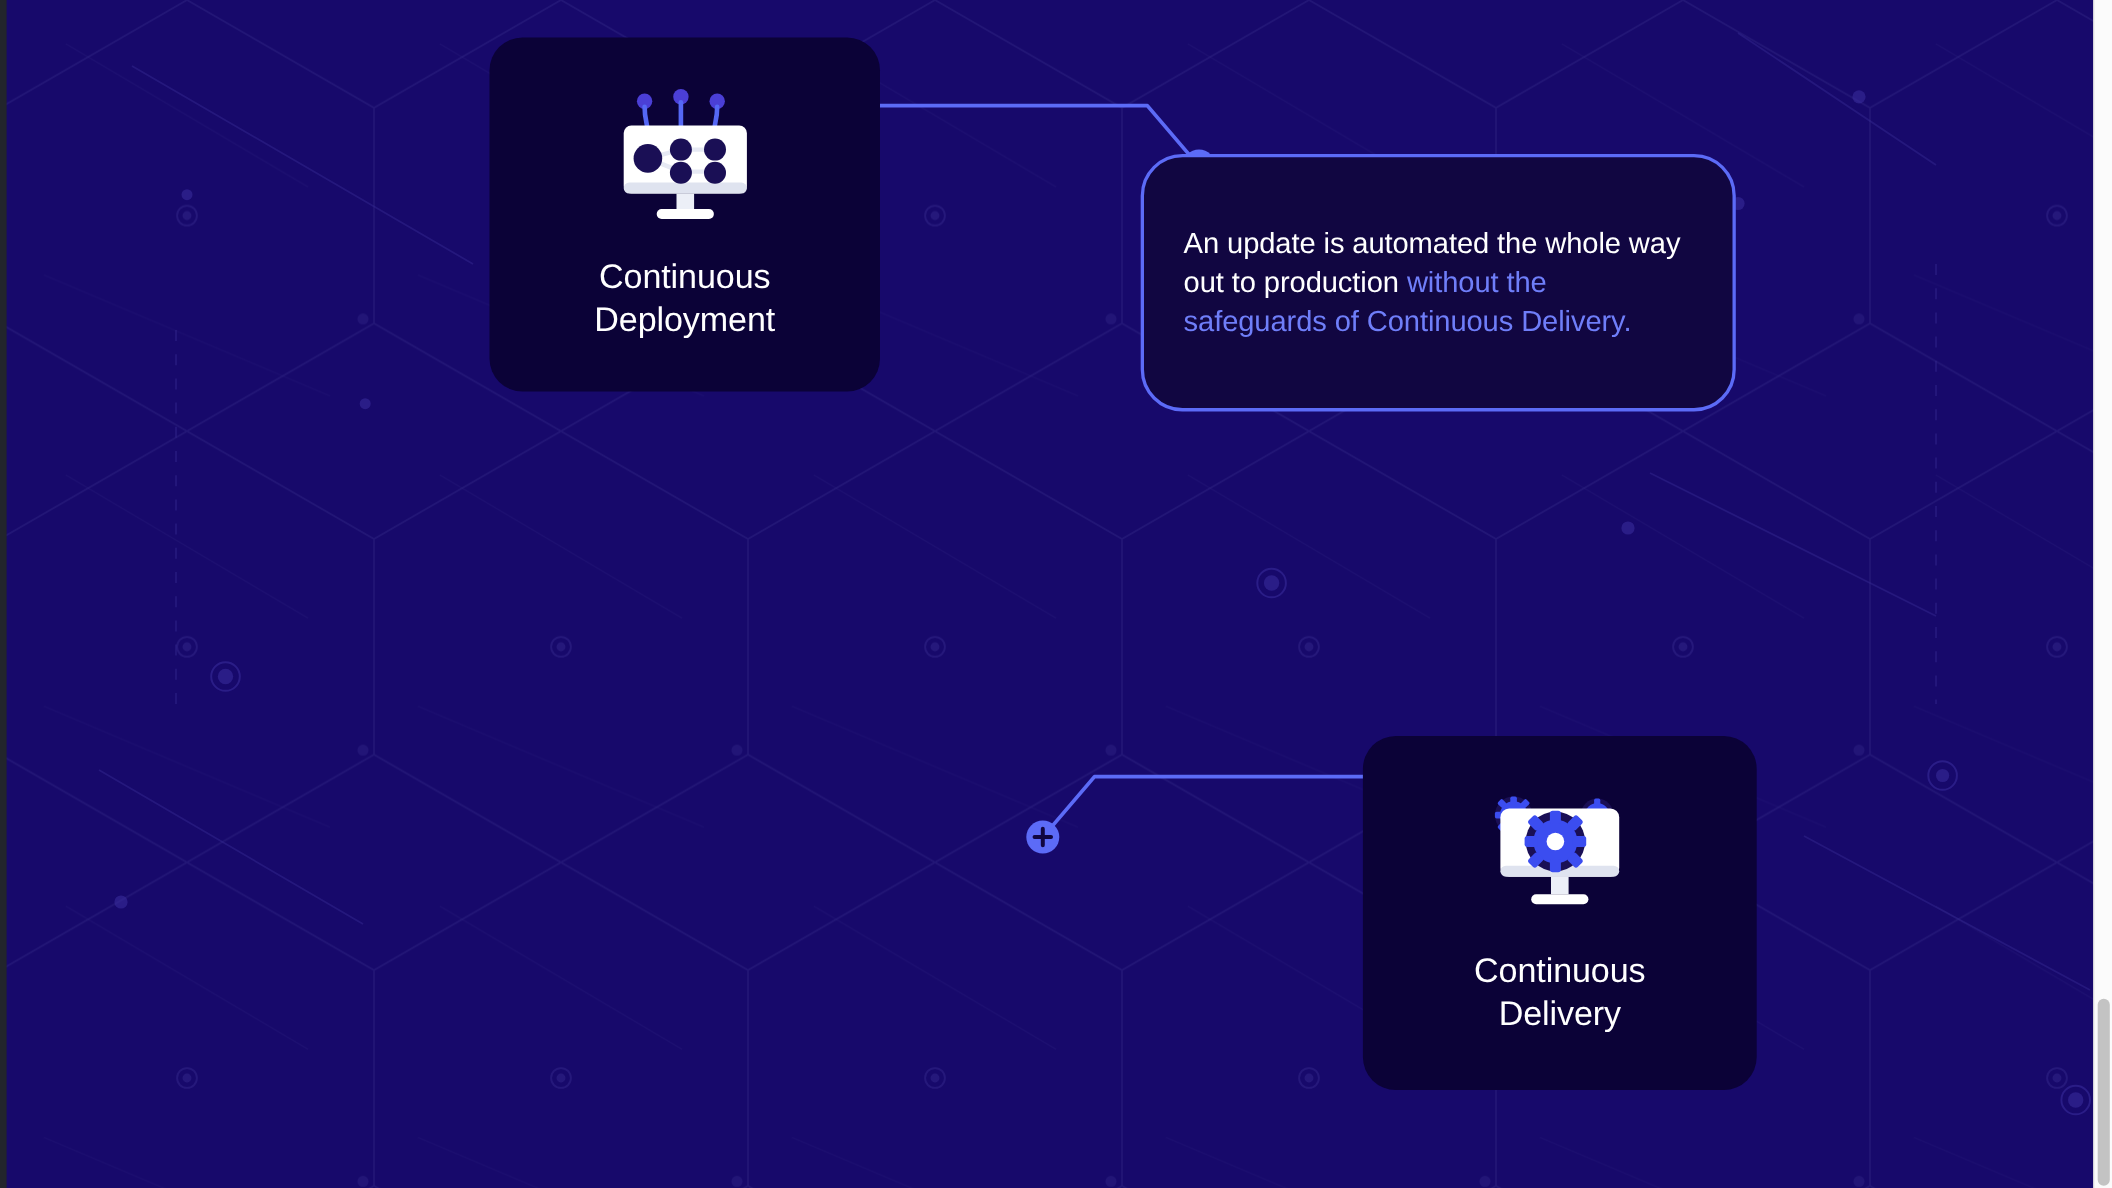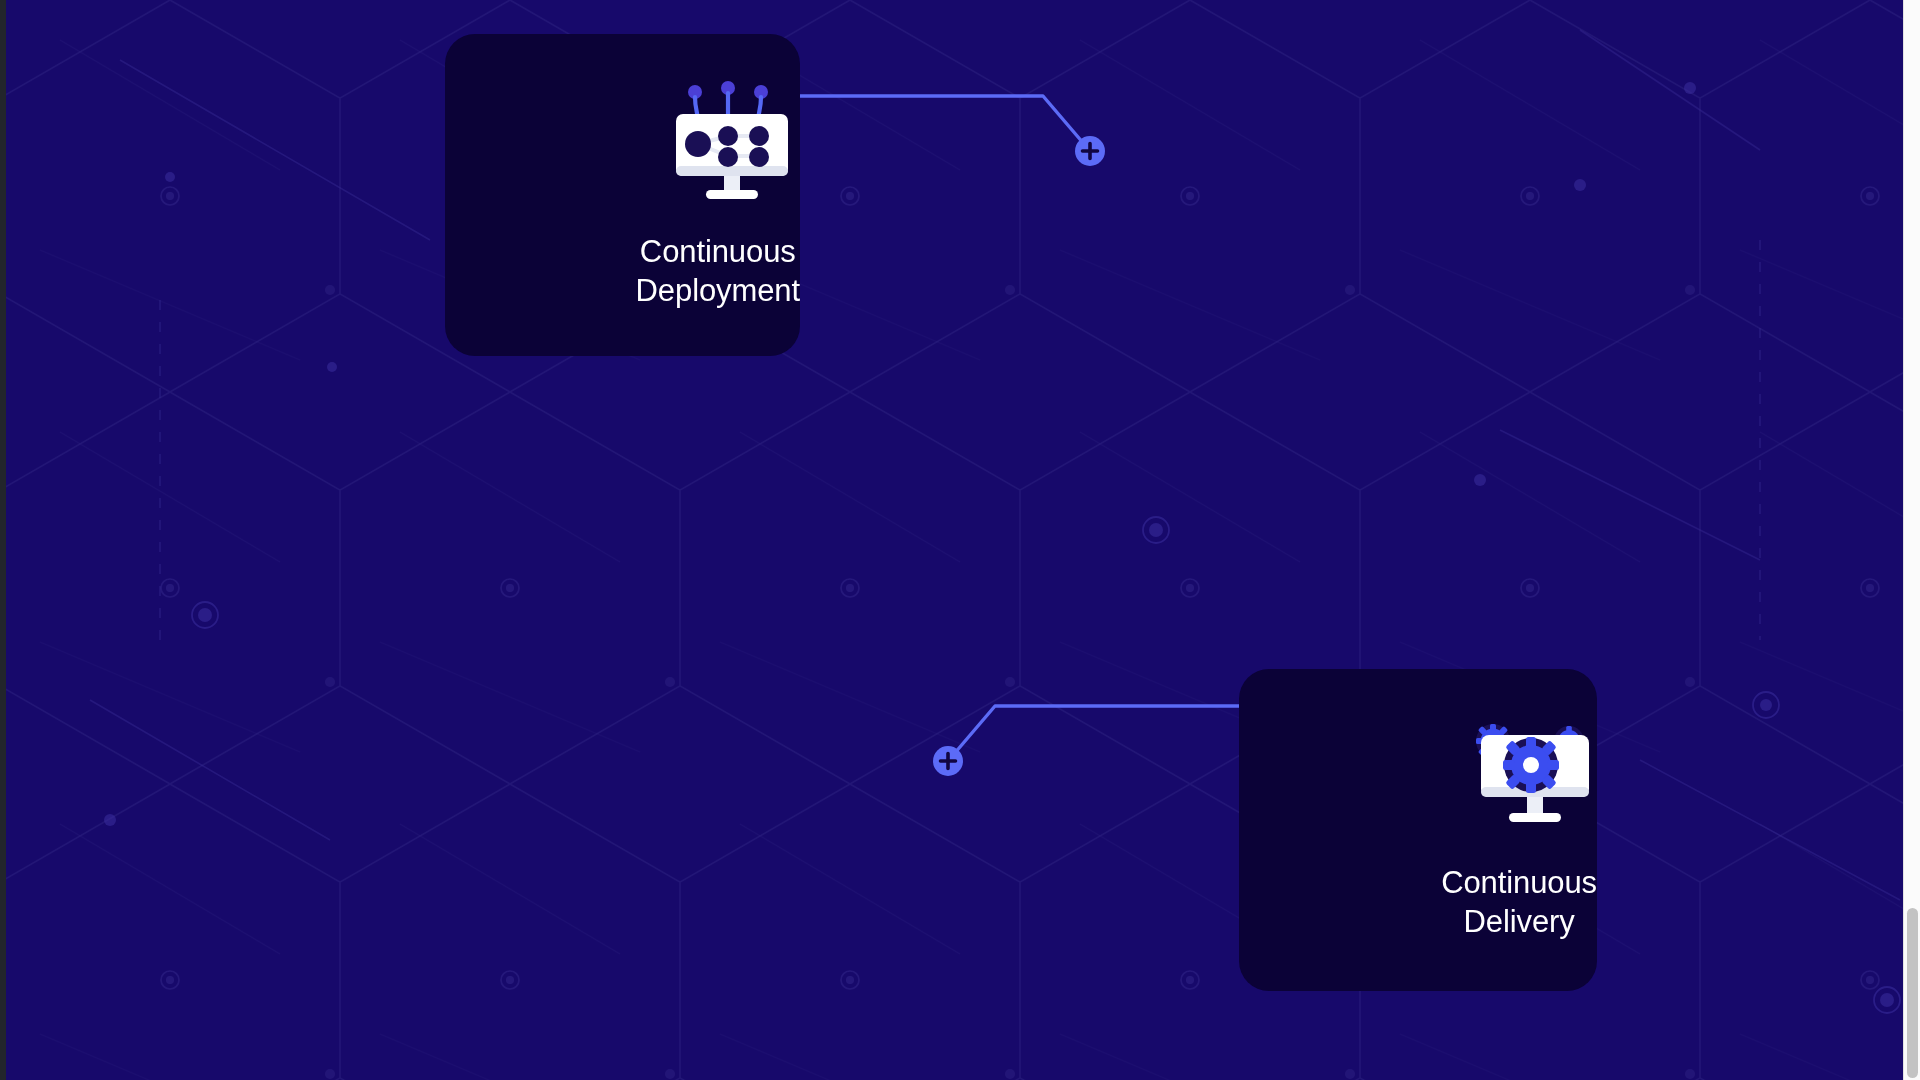--- a/index.html
+++ b/index.html
@@ -53,21 +53,21 @@
     pointer-events: none;
   }
 
   
   .icon-card {
     position: absolute;
     background: #0b0237;
     border-radius: 30px;
     display: flex;
     flex-direction: column;
-    align-items: flex-end;
+    align-items: center;
     justify-content: center;
   }
   #card-deployment { left: 445px; top: 34px;  width: 355px; height: 322px; }
   #card-delivery   { left: 1239px; top: 669px; width: 358px; height: 322px; }
 
   .card-icon { width: 136px; height: 126px; display:block; }
   #card-delivery .card-icon { width: 124px; height: 118px; }
 
   .card-title {
     margin-top: 26px;
@@ -215,20 +215,25 @@
 
       <rect x="60" y="96" width="16" height="14" fill="#eceff7"></rect>
       <rect x="42" y="110" width="52" height="9" rx="4.5" fill="#ffffff"></rect>
     </svg>
     <div class="card-title">
       <div>Continuous</div>
       <div>Deployment</div>
     </div>
   </div>
 
+  <div class="bubble" id="bubble-deployment">
+    <div class="bubble-text">
+      <span>An update is automated the whole way out to production </span><span class="accent">without the safeguards of Continuous Delivery.</span>
+    </div>
+  </div>
 
 
   <div class="icon-card" id="card-delivery">
     <svg class="card-icon" viewBox="0 0 124 118" xmlns="http://www.w3.org/2000/svg">
 
       <g>
         <circle cx="20" cy="22" r="17" fill="#1a0f55"></circle>
         <g fill="#3b4df0">
           <circle cx="20" cy="22" r="12.5"></circle>
           <g>

